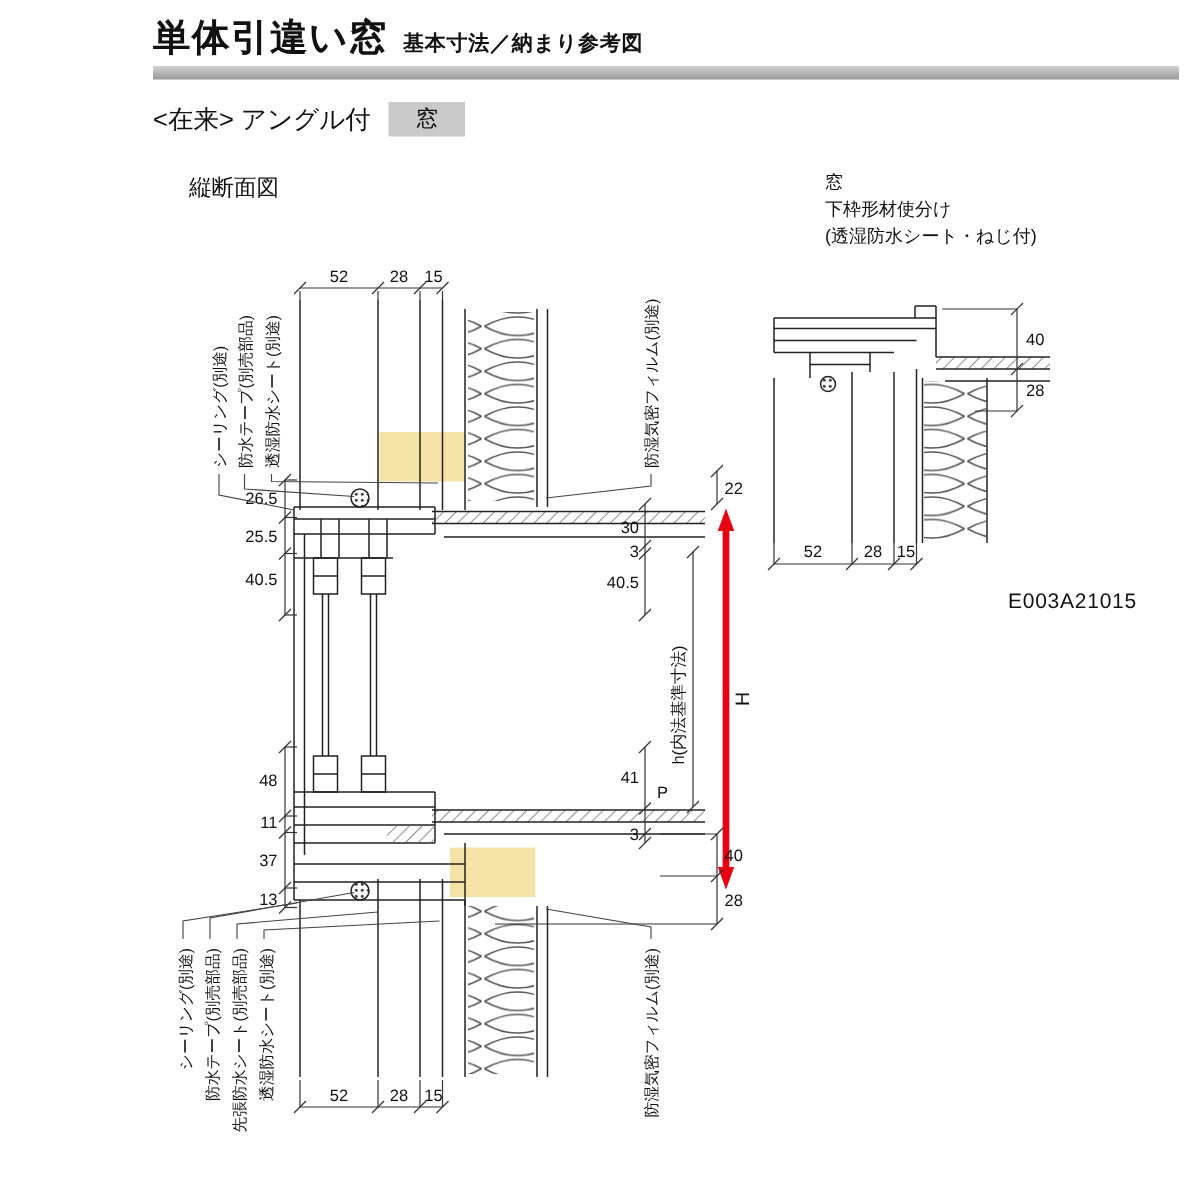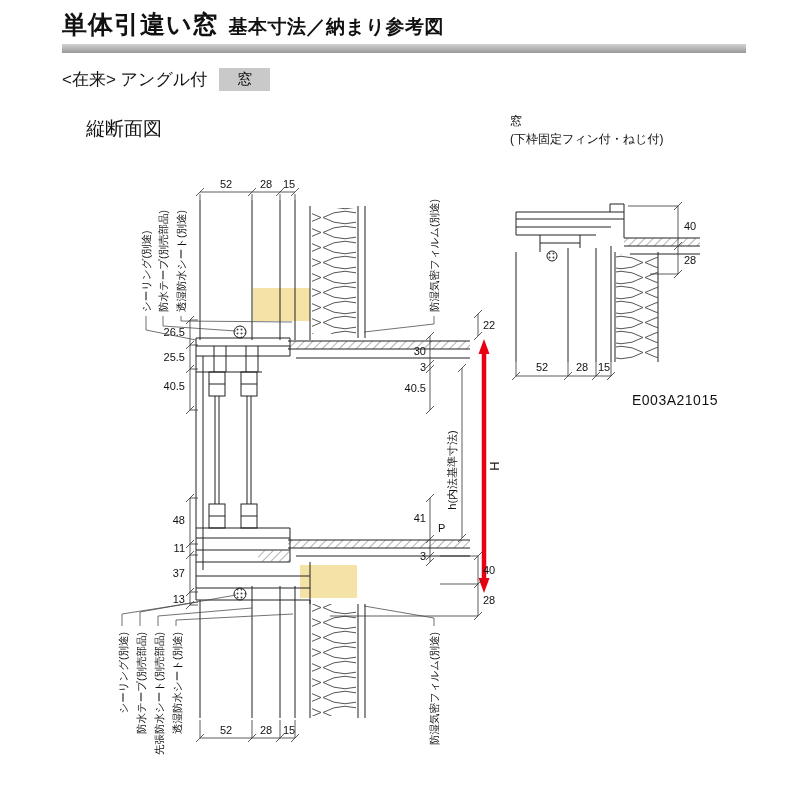--- a/index.html
+++ b/index.html
@@ -1,29 +1,29 @@
 <!DOCTYPE html>
 <html><head>
 <meta charset="utf-8">
 <style>
   * { box-sizing: border-box; }
   html,body { margin:0; padding:0; background:#ffffff; color:#111;
     font-family:"Liberation Sans","DejaVu Sans",sans-serif; }
   #page { position:relative; width:800px; height:800px; overflow:hidden; background:#fff; }
-  .abs { position:absolute; }
+  .abs { position:absolute;margin-left:40px; }
 
   #title-row { left:62px; top:8px; display:flex; align-items:baseline; gap:10px; white-space:nowrap; }
   #title-main { font-size:25px; font-weight:bold; letter-spacing:1px; }
-  #title-sub  { font-size:19px; font-weight:bold; letter-spacing:0.5px;text-align:center; }
+  #title-sub  { font-size:14px; font-weight:bold; letter-spacing:0.5px;text-align:center; }
   #title-bar  { left:62px; top:44px; width:684px; height:9px;
                 background:linear-gradient(to bottom,#d2d2d2,#989898); }
   #subtitle-row { left:62px; top:68px; display:flex; gap:12px;
                   font-size:17px; white-space:nowrap; }
   #category-box { background:#c9c9c9; padding:2px 18px; font-size:15px; }
-  #section-caption { left:86px; top:116px; font-size:19px; }
+  #section-caption { left:86px; top:116px; font-size:15px; }
   #note-block { left:510px; top:112px; font-size:12px; line-height:18px; white-space:nowrap; }
   #code-label { left:632px; top:392px; font-size:14px; letter-spacing:0.5px; }
 
   svg#drawing { position:absolute; left:0; top:0; }
   svg text { font-family:"Liberation Sans","DejaVu Sans",sans-serif; fill:#111; stroke:none; }
   .dim  { font-size:11px; }
   .rlab { font-size:10.5px; }
   .geo     { stroke:#222; fill:none; stroke-width:1; }
   .dimline { stroke:#333; fill:none; stroke-width:0.8; }
   .leader  { stroke:#444; fill:none; stroke-width:0.75; }
@@ -315,17 +315,18 @@
 
   <div class="abs" id="subtitle-row">
     <span>&lt;在来&gt; アングル付</span>
     <span id="category-box">窓</span>
   </div>
 
   <div class="abs" id="section-caption">縦断面図</div>
 
   <div class="abs" id="note-block">
     <div>窓</div>
-    <div>(下枠固定フィン付・ねじ付)</div>
+    <div>下枠形材使分け</div>
+    <div>(透湿防水シート・ねじ付)</div>
   </div>
 
   <div class="abs" id="code-label">E003A21015</div>
 </div>
 
 </body></html>

